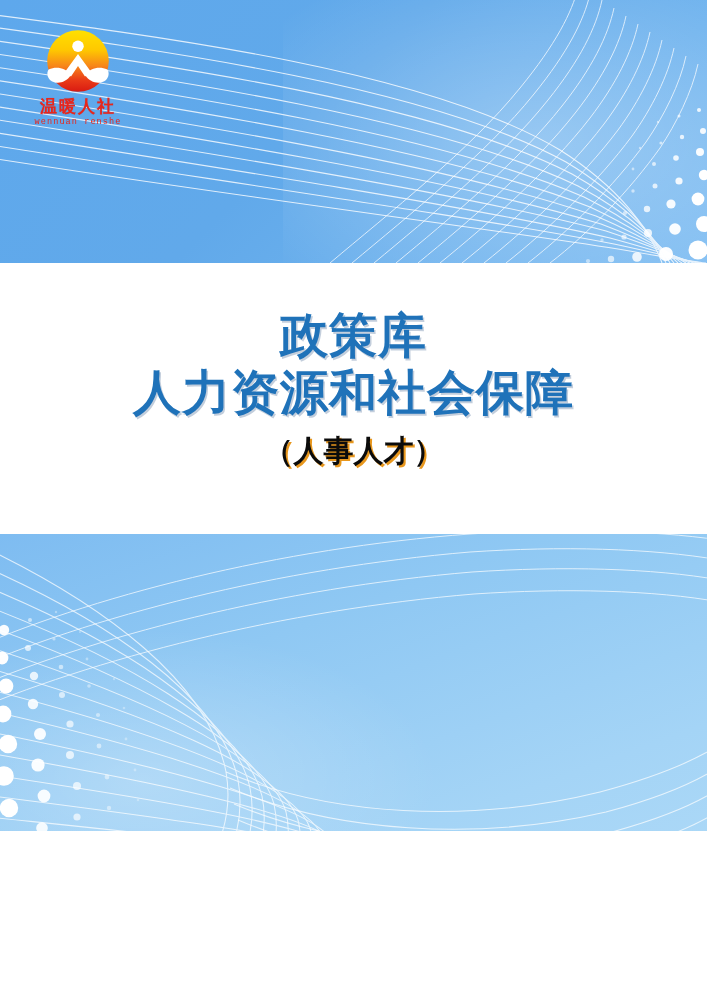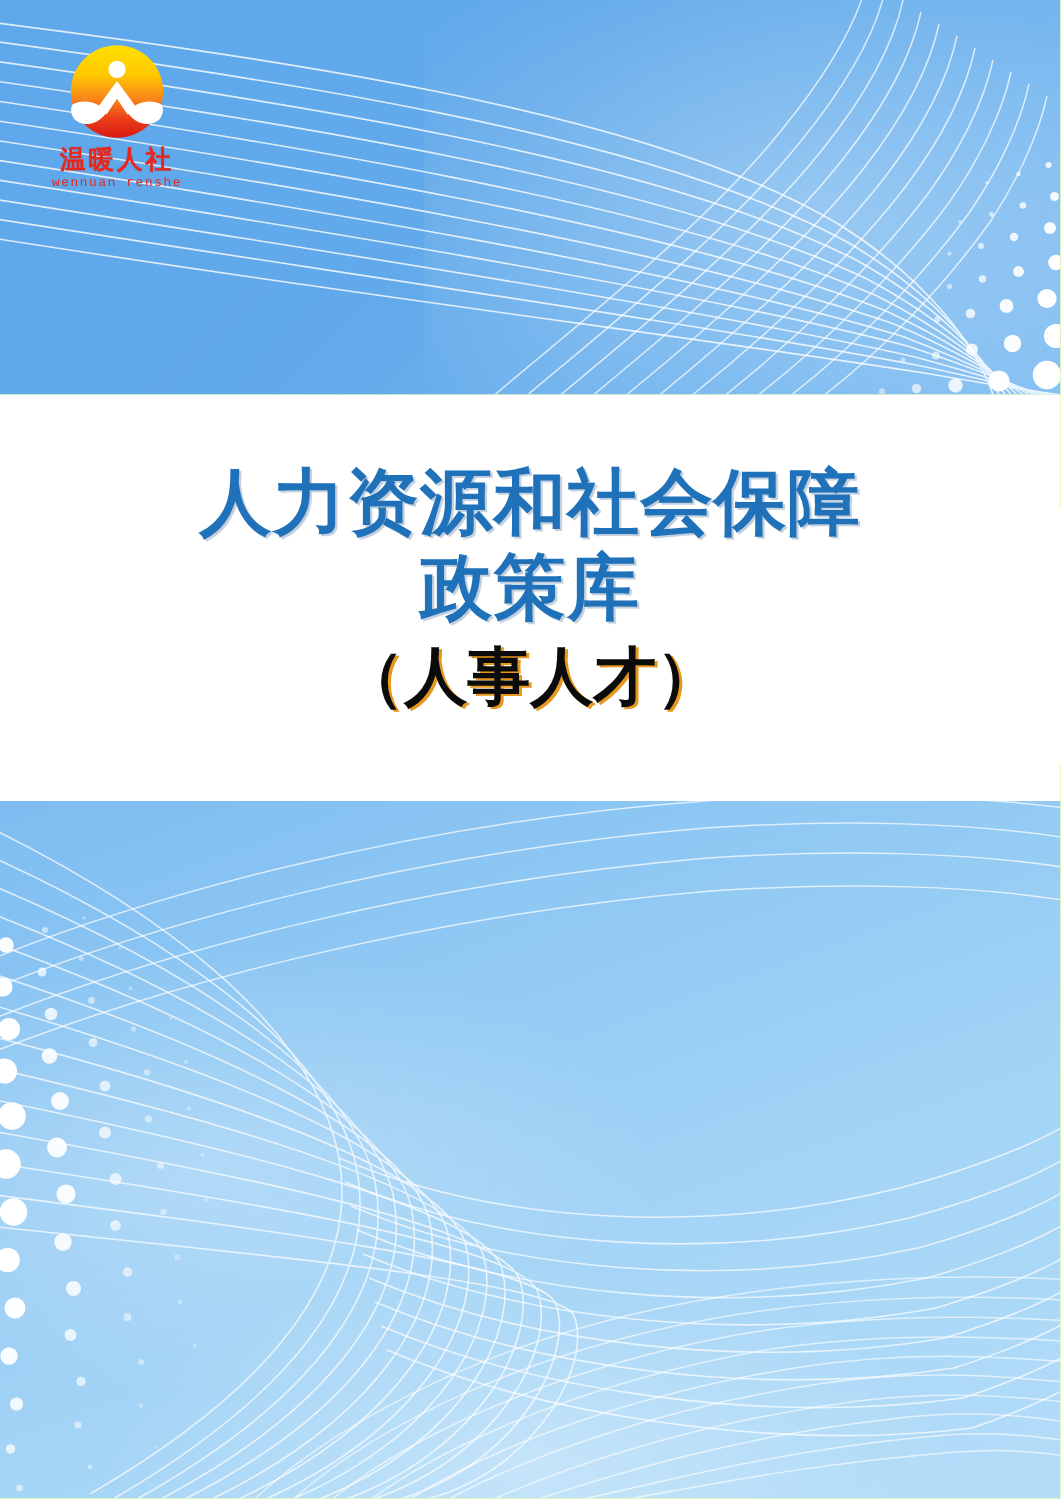--- a/index.html
+++ b/index.html
@@ -6,23 +6,23 @@
     margin: 0;
     padding: 0;
     background: #ffffff;
   }
   body {
     font-family: "Liberation Sans", sans-serif;
   }
   .page {
     position: relative;
     width: 707px;
-    height: 999px;
+    height: 831px;
     overflow: hidden;
-    background: #bef264;
+    background: #86efac;
   }
 
   
   .band-top {
     position: absolute;
     left: 0; top: 0;
     width: 707px; height: 263px;
     overflow: hidden;
     background: linear-gradient(135deg, #5ea8ec 0%, #61a9ea 45%, #6fb3ee 75%, #7fbdf2 100%);
   }
@@ -119,21 +119,21 @@
     color: #1f72b9;
     letter-spacing: 1px;
     text-align: center;
     text-shadow: 1.5px 1.5px 0.5px rgba(40,80,130,0.28);
     white-space: nowrap;
   }
   .title-sub {
     margin-top: 10px;
     font-family: "Liberation Sans", sans-serif;
     font-weight: bold;
-    font-size: 42px;
+    font-size: 30px;
     line-height: 40px;
     color: #0b0b0b;
     letter-spacing: 0px;
     text-align: center;
     text-shadow: 2px 1.5px 0px #e8971d;
     white-space: nowrap;
   }
 
   
   .org {
@@ -242,22 +242,22 @@
         <path d="M92 62 C80 57 68 60 60 70 C68 82 82 84 90 77 C94 73 95 66 92 62 Z" fill="#ffffff"></path>
       </svg>
       <div class="logo-cn">温暖人社</div>
       <div class="logo-py">wennuan renshe</div>
     </div>
   </div>
 
   <div class="band-mid"></div>
 
   <div class="title-block">
+    <div class="title-main">政策库</div>
     <div class="title-main">人力资源和社会保障</div>
-    <div class="title-main">政策库</div>
     <div class="title-sub">（人事人才）</div>
   </div>
 
   <div class="band-bot">
     <div class="band-bot-glow-l"></div>
     <div class="band-bot-glow-b"></div>
 
     <svg class="mesh" viewBox="0 0 707 465" preserveAspectRatio="none">
       <g fill="none" stroke="#ffffff" stroke-width="1.0" opacity="0.70">
         <path d="M-40,120 C90,62 280,14 470,0 C560,-6 650,-4 720,6"></path>

